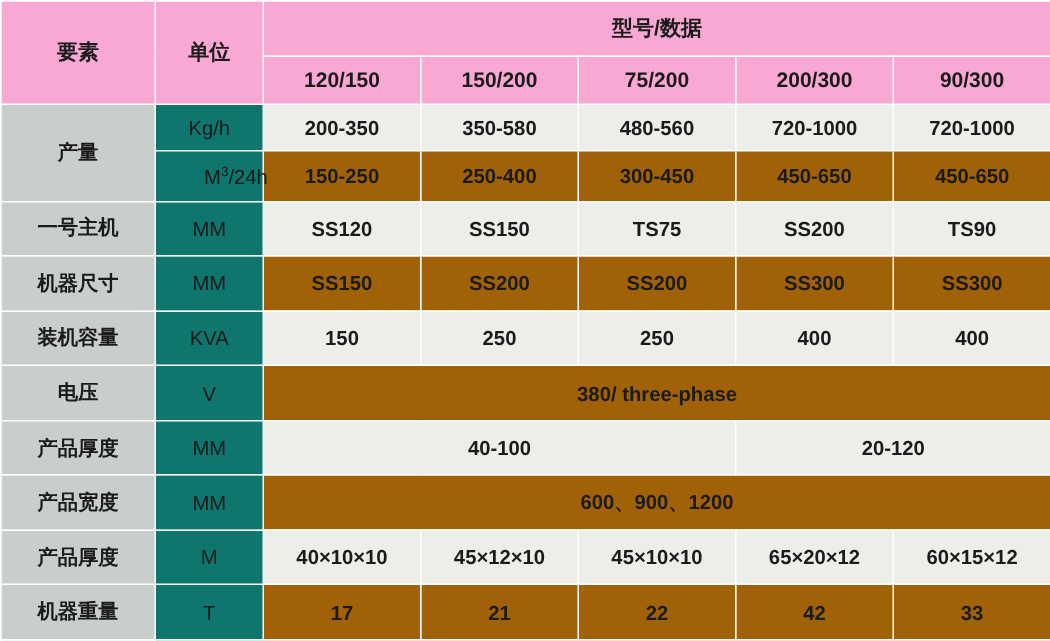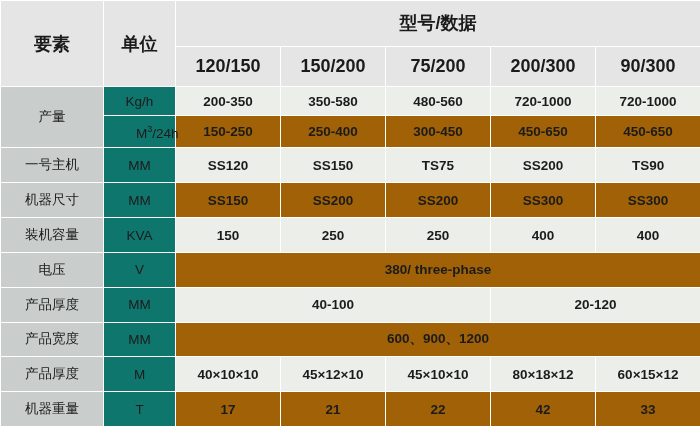--- a/index.html
+++ b/index.html
@@ -62,27 +62,27 @@
     text-align: center;
     vertical-align: middle;
     font-size: 13.5px;
     color: #1b1b1b;
     font-weight: normal;
     padding: 0 2px;
     background-clip: padding-box;
   }
   
   .c-head {            
-    background: #e5e5e5;
-    font-weight: bold;
-    font-size: 18px;
+    background: #f9a8d4;
+    font-weight: bold;
+    font-size: 14px;
   }
   .c-label {           
     background: #c9cecd;
-    font-weight: normal;
+    font-weight: bold;
     font-size: 13.5px;
   }
   .c-unit {            
     background: #0f766e;
   }
   .c-val {             
     background: #eceeea;
     font-weight: bold;
     text-align: center;
   }
@@ -198,21 +198,21 @@
         <td class="c-unit">MM</td>
         <td class="c-val alt" colspan="5">600、900、1200</td>
       </tr>
 
       <tr>
         <td class="c-label">产品厚度</td>
         <td class="c-unit">M</td>
         <td class="c-val">40×10×10</td>
         <td class="c-val">45×12×10</td>
         <td class="c-val">45×10×10</td>
-        <td class="c-val">80×18×12</td>
+        <td class="c-val">65×20×12</td>
         <td class="c-val">60×15×12</td>
       </tr>
 
       <tr>
         <td class="c-label">机器重量</td>
         <td class="c-unit">T</td>
         <td class="c-val alt">17</td>
         <td class="c-val alt">21</td>
         <td class="c-val alt">22</td>
         <td class="c-val alt">42</td>

